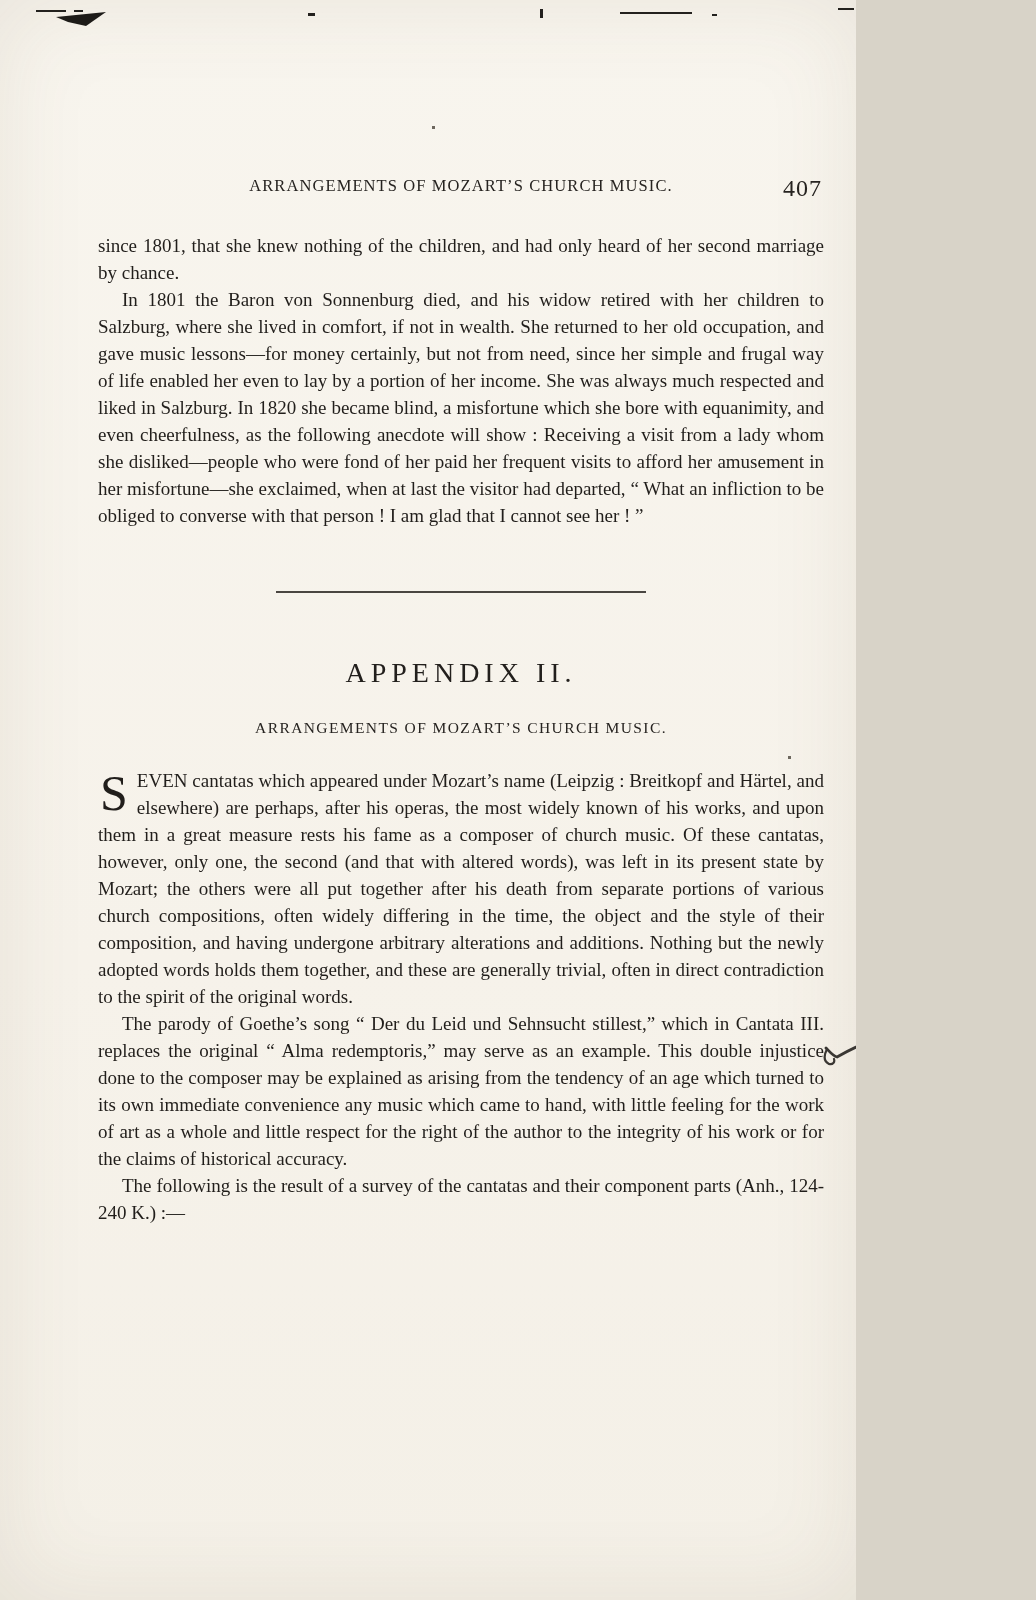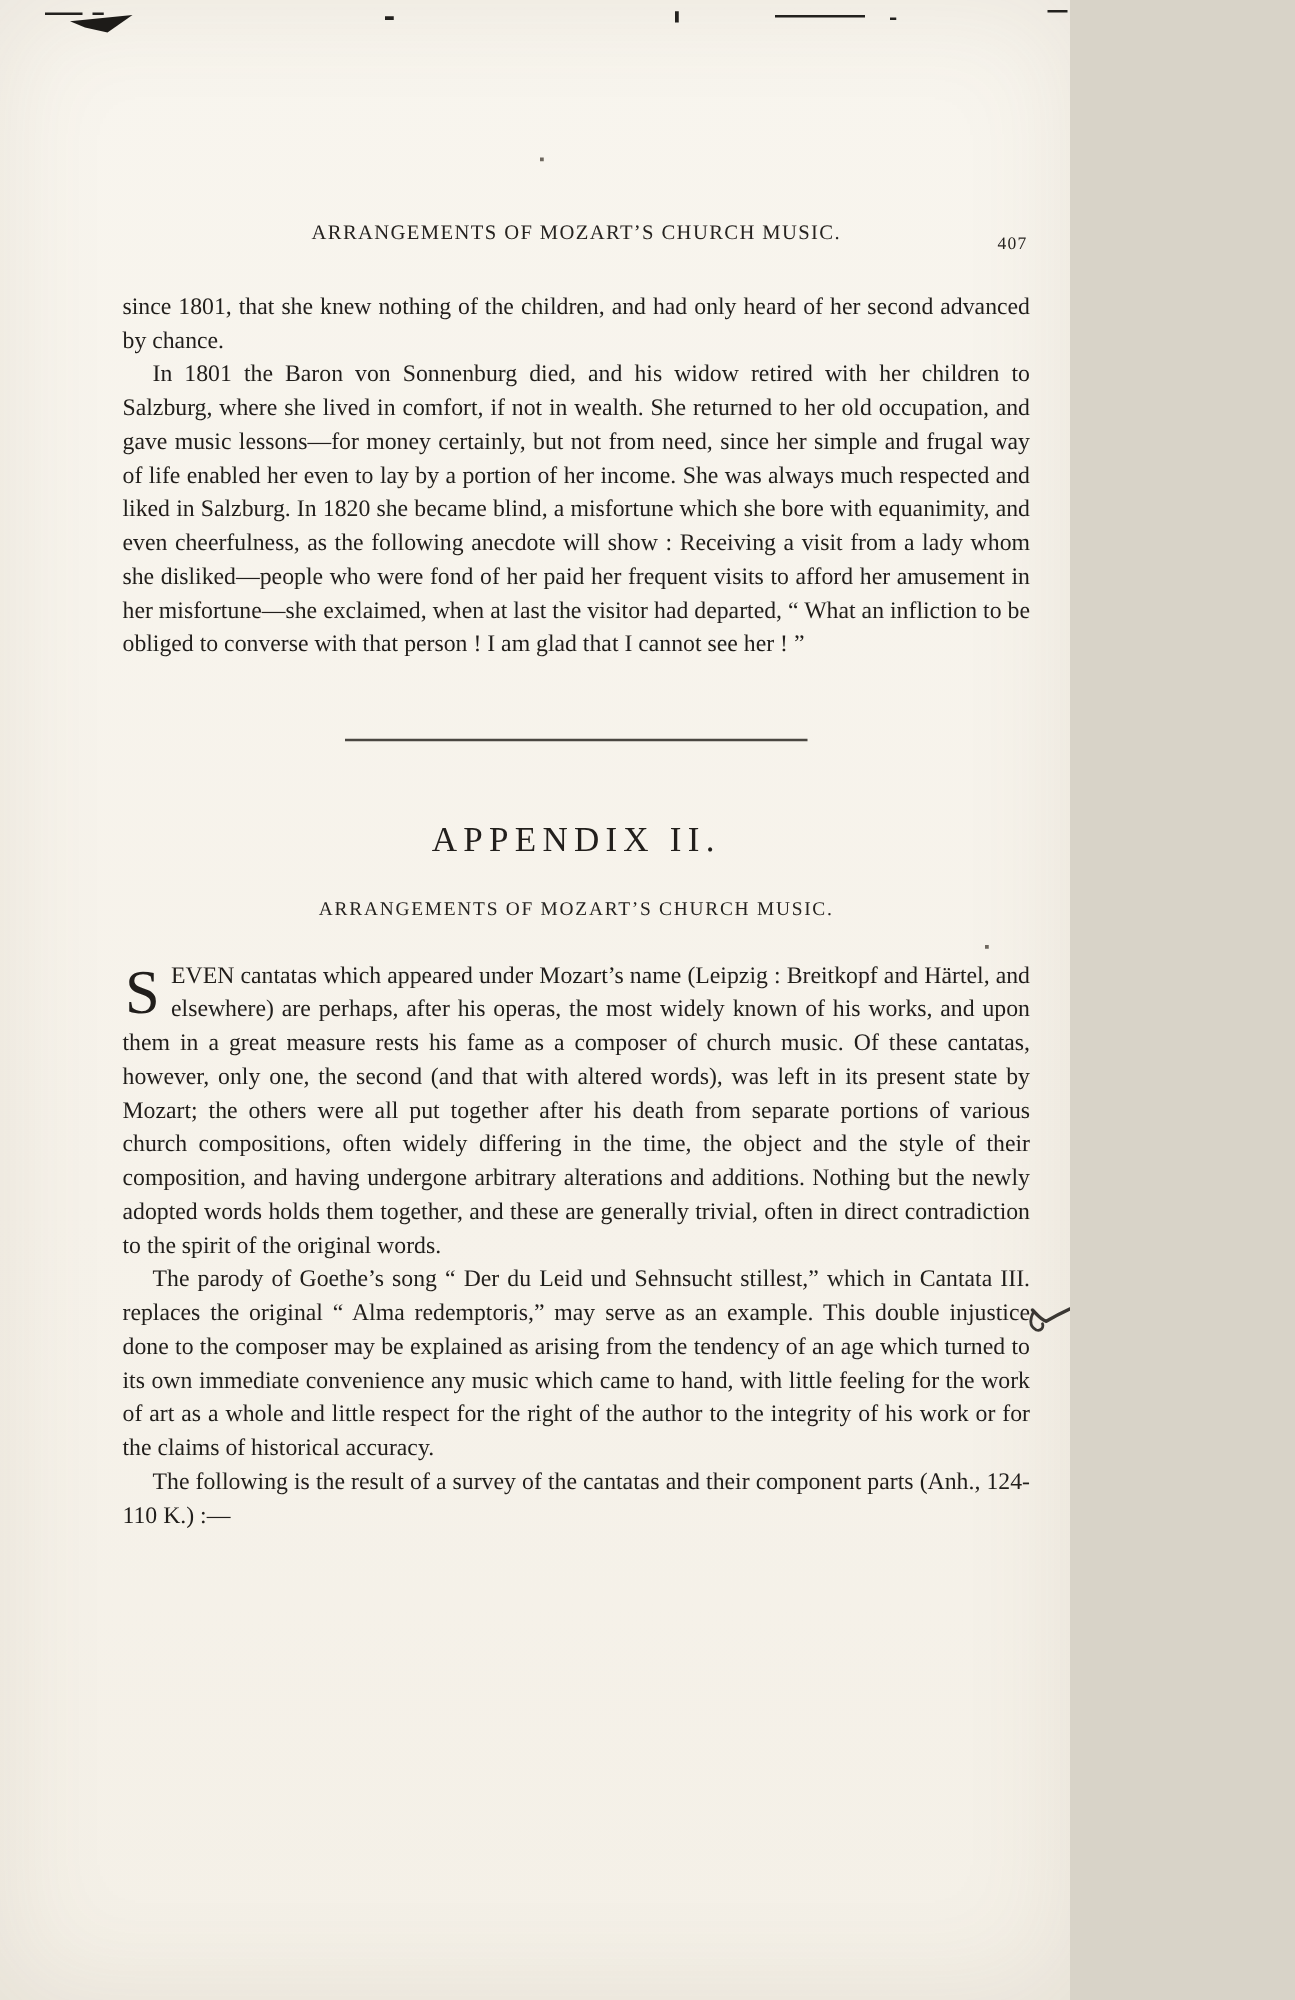--- a/index.html
+++ b/index.html
@@ -35,21 +35,21 @@
     position: relative;
     height: 24px;
     margin-bottom: 32px;
     font-size: 16.5px;
     letter-spacing: 1.1px;
     color: #262320;
   }
   .running-header .rh-title { display: block; text-align: center; }
   .running-header .rh-page {
     position: absolute; right: 2px; top: -1px;
-    font-size: 14px; letter-spacing: 1px; margin-top: 13px;
+    font-size: 24px; letter-spacing: 1px;
   }
 
   p.body-par {
     font-size: 19px;
     line-height: 27px;
     text-align: justify;
     color: #211e1b;
   }
   p.indent { text-indent: 24px; }
 
@@ -119,33 +119,33 @@
     <div class="artifact faint" style="left:788px; top:756px; width:3px; height:3px;"></div>
   </div>
 
   <div class="content">
 
     <div class="running-header">
       <span class="rh-title">ARRANGEMENTS OF MOZART’S CHURCH MUSIC.</span>
       <span class="rh-page">407</span>
     </div>
 
-    <p class="body-par">since 1801, that she knew nothing of the children, and had only heard of her second advanced by chance.</p>
+    <p class="body-par">since 1801, that she knew nothing of the children, and had only heard of her second marriage by chance.</p>
     <p class="body-par indent">In 1801 the Baron von Sonnenburg died, and his widow retired with her children to Salzburg, where she lived in comfort, if not in wealth. She returned to her old occupation, and gave music lessons—for money certainly, but not from need, since her simple and frugal way of life enabled her even to lay by a portion of her income.  She was always much respected and liked in Salzburg.  In 1820 she became blind, a misfortune which she bore with equanimity, and even cheerfulness, as the following anecdote will show : Receiving a visit from a lady whom she disliked—people who were fond of her paid her frequent visits to afford her amusement in her misfortune—she exclaimed, when at last the visitor had departed, “ What an infliction to be obliged to converse with that person !  I am glad that I cannot see her ! ”</p>
 
     <div class="divider"></div>
 
     <h1 class="appendix-heading">APPENDIX  II.</h1>
     <h2 class="appendix-subheading">ARRANGEMENTS OF MOZART’S CHURCH MUSIC.</h2>
 
     <p class="body-par opening-par">
       <span class="dropcap">S</span><span>EVEN cantatas which appeared under Mozart’s name (Leipzig : Breitkopf and Härtel, and elsewhere) are perhaps, after his operas, the most widely known of his works, and upon them in a great measure rests his fame as a composer of church music.  Of these cantatas, however, only one, the second (and that with altered words), was left in its present state by Mozart; the others were all put together after his death from separate portions of various church compositions, often widely differing in the time, the object and the style of their composition, and having undergone arbitrary alterations and additions.  Nothing but the newly adopted words holds them together, and these are generally trivial, often in direct contradiction to the spirit of the original words.</span>
     </p>
     <p class="body-par indent">The parody of Goethe’s song “ Der du Leid und Sehnsucht stillest,” which in Cantata III. replaces the original “ Alma redemptoris,” may serve as an example.  This double injustice done to the composer may be explained as arising from the tendency of an age which turned to its own immediate convenience any music which came to hand, with little feeling for the work of art as a whole and little respect for the right of the author to the integrity of his work or for the claims of historical accuracy.</p>
-    <p class="body-par indent">The following is the result of a survey of the cantatas and their component parts (Anh., 124-110 K.) :—</p>
+    <p class="body-par indent">The following is the result of a survey of the cantatas and their component parts (Anh., 124-240 K.) :—</p>
 
   </div>
 
   <svg class="margin-mark" width="104" height="52" viewBox="0 0 104 52">
     <path d="M6 28 C9 31 13 36 17 37 C36 26 68 12 100 6" fill="none" stroke="#3a3733" stroke-width="2.8" stroke-linecap="round"></path>
     <path d="M7 29 C4 35 3 41 9 44 C13 45 15 42 14 39" fill="none" stroke="#3a3733" stroke-width="2.2" stroke-linecap="round"></path>
   </svg>
 
 </div>
 

